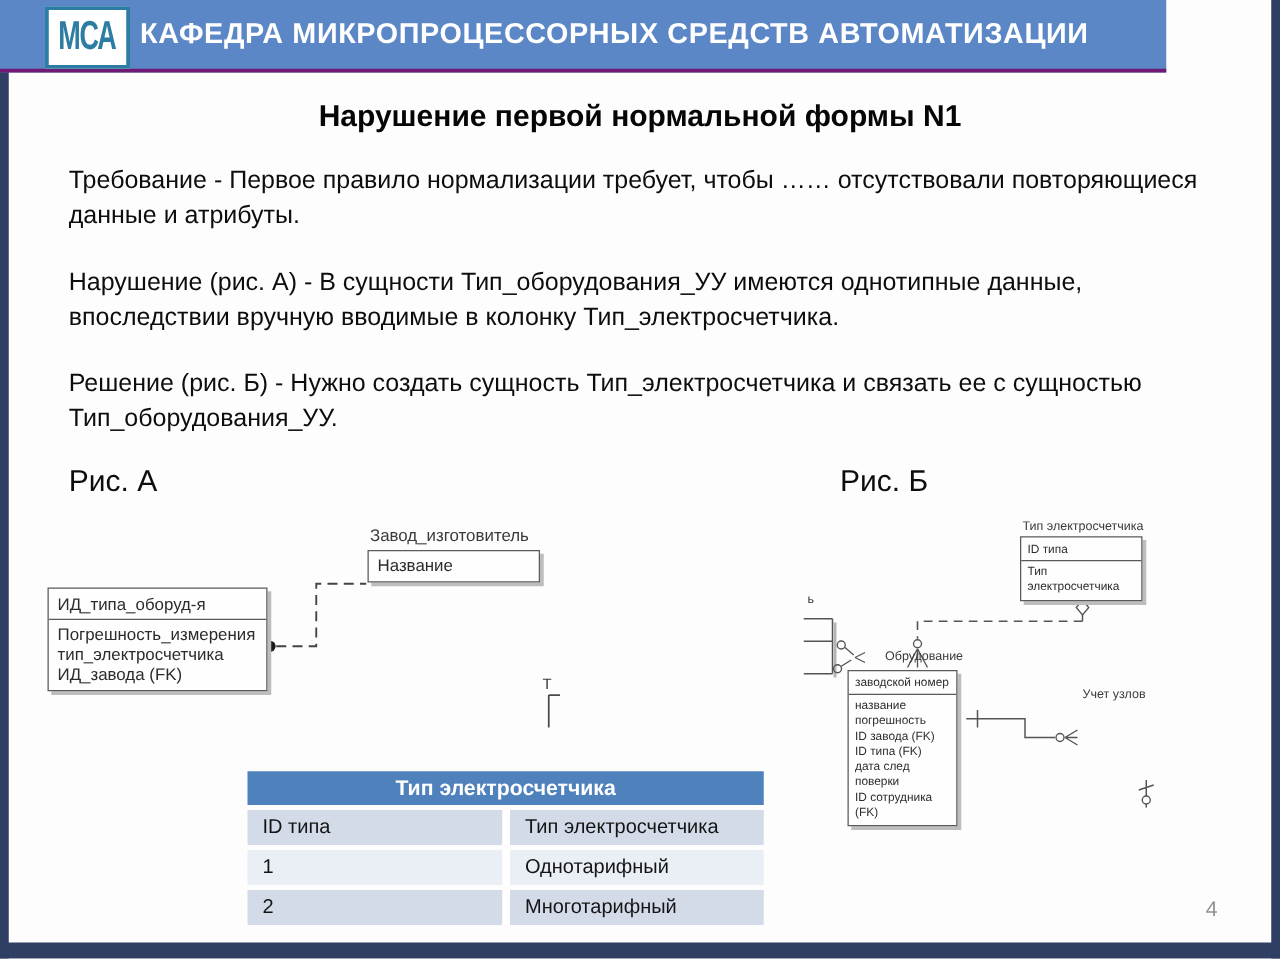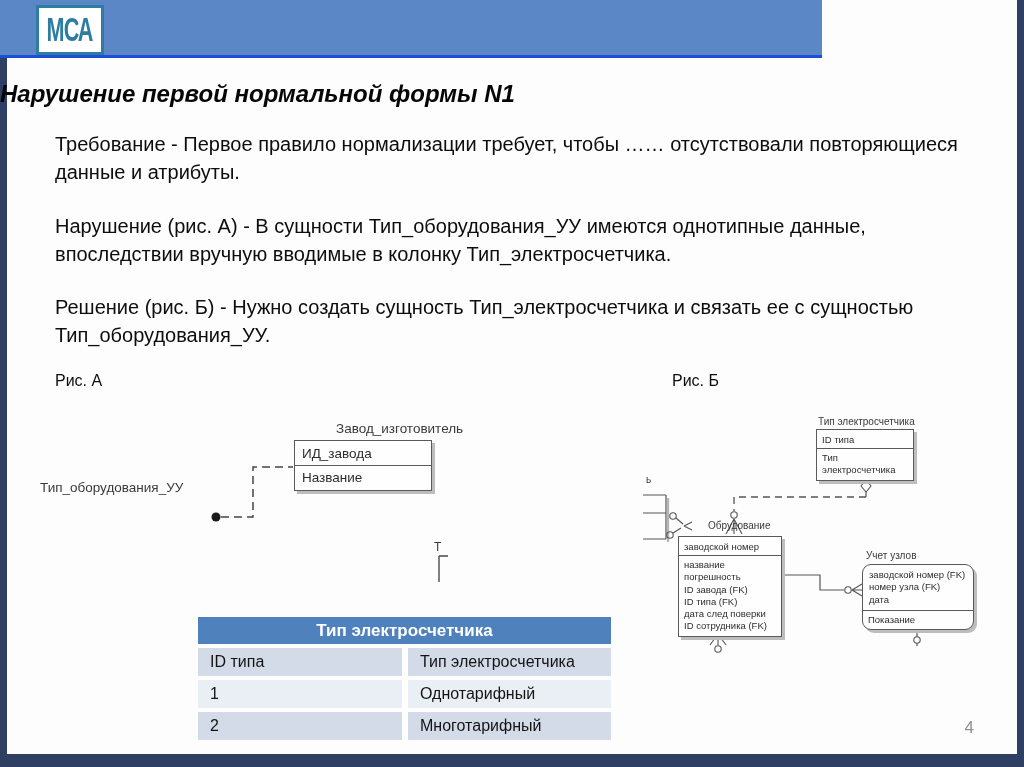--- a/index.html
+++ b/index.html
@@ -2,33 +2,33 @@
 <html><head>
 <meta charset="utf-8">
 <style>
   html,body{margin:0;padding:0;background:#e8e8e8;}
   .stage{position:relative;width:1024px;height:767px;background:#fdfdfd;overflow:hidden;
          font-family:"Liberation Sans", sans-serif;}
   
   .edge-left,.edge-right{position:absolute;top:0;bottom:0;width:7px;background:#2e3f63;}
   .edge-left{left:0;} .edge-right{right:0;}
   .edge-bottom{position:absolute;left:0;right:0;bottom:0;height:13px;background:#2e3f63;}
-  .header-bar{position:absolute;left:0;top:0;width:822px;height:55px;background:#5b87c6;
-              border-bottom:3px solid #1d4ed8;}
+  .header-bar{position:absolute;left:0;top:0;width:933px;height:55px;background:#5b87c6;
+              border-bottom:3px solid #701a75;}
   .header-title{position:absolute;left:70px;right:20px;top:13px;text-align:center;color:#ffffff;
                 font-size:23px;font-weight:600;letter-spacing:0.5px;white-space:nowrap;}
   .logo{position:absolute;left:36px;top:5px;width:62px;height:44px;background:#ffffff;
         border:3px solid #2d7ca3;display:flex;align-items:center;justify-content:center;}
   .logo span{color:#2d7ca3;font-weight:700;font-size:24px;letter-spacing:-1px;
              transform:scale(0.9,1.35);}
   
-  .slide-title{position:absolute;left:0;right:0;top:80px;color:#060606;
-               font-size:24px;font-weight:700;font-style:italic;}
+  .slide-title{position:absolute;left:0;right:0;top:80px;text-align:center;color:#060606;
+               font-size:24px;font-weight:700;}
   .para{position:absolute;left:55px;width:945px;color:#0d0d0d;font-size:20px;line-height:28px;}
-  .fig-label{position:absolute;top:372px;color:#0d0d0d;font-size:16px;}
+  .fig-label{position:absolute;top:372px;color:#0d0d0d;font-size:24px;}
   
   .diagram{position:absolute;}
   .elabel{position:absolute;color:#3a3a3a;white-space:nowrap;}
   .ebox{position:absolute;background:#fefefe;border:1.4px solid #5a5a5a;
         box-shadow:3px 3px 0 #bdbdbd;color:#2c2c2c;box-sizing:border-box;}
   .ebox .pk{border-bottom:1.4px solid #5a5a5a;}
   .dA .elabel{font-size:13.5px;}
   .dA .ebox{font-size:13.5px;}
   .dA .pk{padding:5px 7px 4px 7px;}
   .dA .attrs{padding:4px 7px;line-height:16px;}
@@ -59,44 +59,52 @@
 <div class="stage">
 
   <div class="edge-left"></div>
   <div class="edge-right"></div>
   <div class="edge-bottom"></div>
 
   <div class="header-bar">
     <div class="logo">
       <span>МСА</span>
     </div>
+    <div class="header-title">КАФЕДРА МИКРОПРОЦЕССОРНЫХ СРЕДСТВ АВТОМАТИЗАЦИИ</div>
   </div>
 
   <div class="slide-title">Нарушение первой нормальной формы N1</div>
 
   <div class="para" style="top:212px;">Нарушение (рис. А) - В сущности Тип_оборудования_УУ имеются однотипные данные, впоследствии вручную вводимые в колонку Тип_электросчетчика.</div>
   <div class="para" style="top:130px;">Требование - Первое правило нормализации требует, чтобы …… отсутствовали повторяющиеся данные и атрибуты.</div>
   <div class="para" style="top:293px;">Решение (рис. Б) - Нужно создать сущность Тип_электросчетчика и связать ее с сущностью Тип_оборудования_УУ.</div>
 
   <div class="fig-label" style="left:55px;">Рис. А</div>
   <div class="fig-label" style="left:672px;">Рис. Б</div>
 
   <div class="diagram dA" style="left:30px;top:410px;width:440px;height:200px;">
 
     <svg class="conn" width="440" height="200" viewBox="0 0 440 200">
       <path d="M191,107 H223 V57 H263" fill="none" stroke="#444" stroke-width="1.5" stroke-dasharray="8,5"></path>
       <circle cx="186" cy="107" r="4.5" fill="#1a1a1a"></circle>
       <path d="M409,146 h9 M409,146 v26" fill="none" stroke="#4a4a4a" stroke-width="1.4"></path>
     </svg>
 
     <div class="elabel" style="left:10px;top:40px;margin-top:30px;">Тип_оборудования_УУ</div>
+    <div class="ebox" style="left:8px;top:60px;width:176px;">
+      <div class="pk">ИД_типа_оборуд-я</div>
+      <div class="attrs">
+        <div>Погрешность_измерения</div>
+        <div>тип_электросчетчика</div>
+        <div>ИД_завода (FK)</div>
+      </div>
+    </div>
 
-    <div class="elabel" style="left:266px;top:11px;margin-left:40px;">Завод_изготовитель</div>
+    <div class="elabel" style="left:266px;top:11px;">Завод_изготовитель</div>
     <div class="ebox" style="left:264px;top:30px;width:138px;">
-      <div class="pk">ИД_завода</div>
       <div class="attrs">
         <div>Название</div>
       </div>
     </div>
 
     <div class="frag" style="left:404px;top:130px;">Т</div>
   </div>
 
   <div class="diagram dB" style="left:615px;top:400px;width:395px;height:265px;">
 
@@ -132,43 +140,33 @@
 
     <div class="elabel" style="left:203px;top:16px;">Тип электросчетчика</div>
     <div class="ebox" style="left:201px;top:29px;width:98px;">
       <div class="pk">ID типа</div>
       <div class="attrs">
         <div>Тип электросчетчика</div>
       </div>
     </div>
 
     <div class="elabel" style="left:72px;top:120px;padding-left:21px;">Обрудование</div>
-    <div class="ebox" style="left:63px;top:136px;width:104px;">
+    <div class="ebox" style="left:63px;top:136px;width:88px;">
       <div class="pk">заводской номер</div>
       <div class="attrs">
         <div>название</div>
         <div>погрешность</div>
         <div>ID завода (FK)</div>
         <div>ID типа (FK)</div>
         <div>дата след поверки</div>
         <div>ID сотрудника (FK)</div>
       </div>
     </div>
 
     <div class="elabel" style="left:251px;top:150px;">Учет узлов</div>
-    <div class="ebox rounded" style="left:247px;top:164px;width:112px;">
-      <div class="pk attrs" style="padding:4px 6px;">
-        <div>заводской номер (FK)</div>
-        <div>номер узла (FK)</div>
-        <div>дата</div>
-      </div>
-      <div class="attrs">
-        <div>Показание</div>
-      </div>
-    </div>
   </div>
 
   <div class="tbl">
     <div class="tbl-header">Тип электросчетчика</div>
     <div class="tbl-row">
       <div class="cell-a band-dark">ID типа</div>
       <div class="cell-gap"></div>
       <div class="cell-b band-dark">Тип электросчетчика</div>
     </div>
     <div class="tbl-row">

